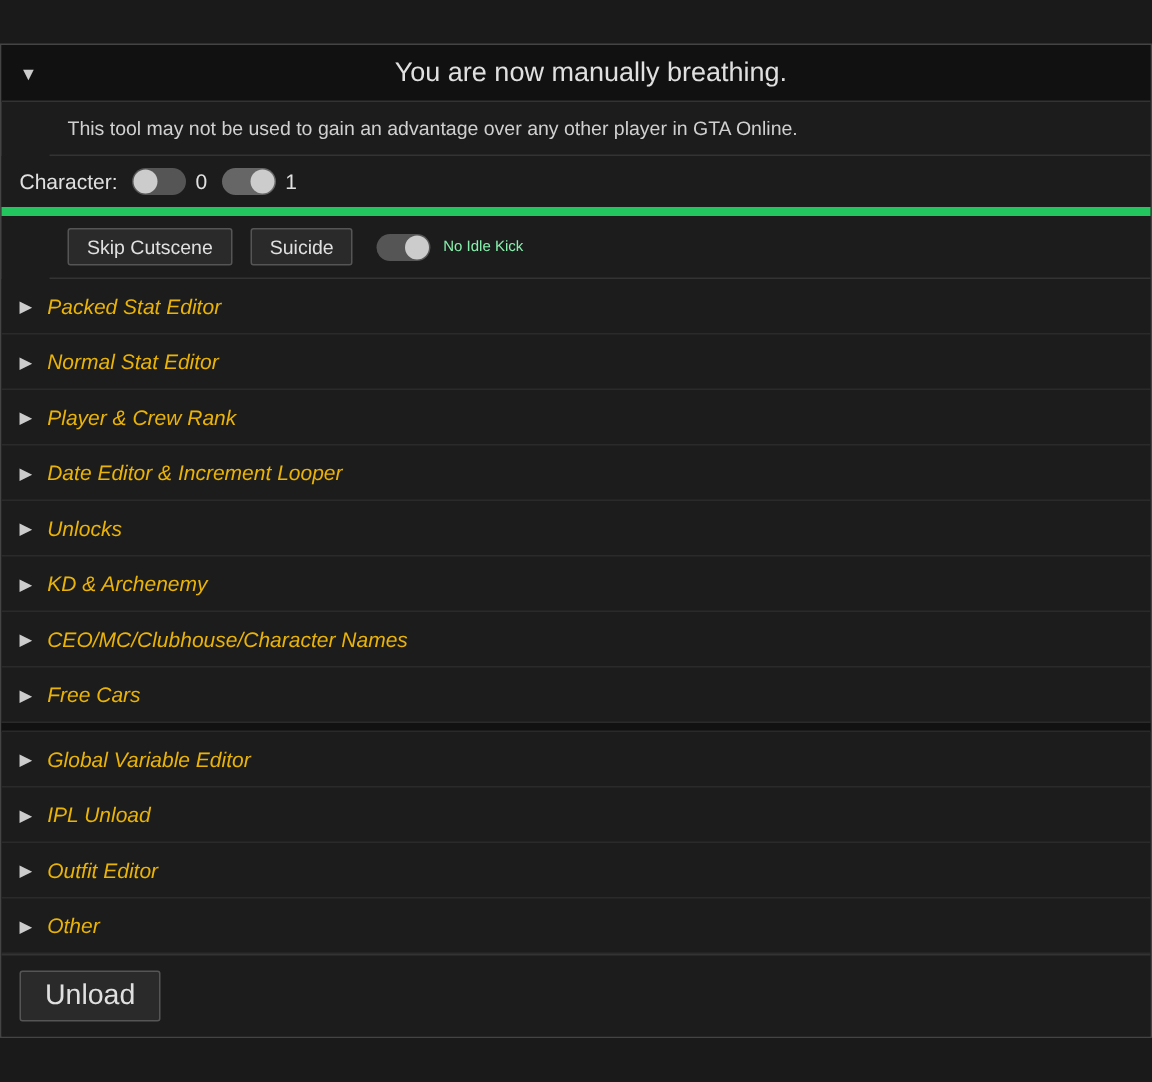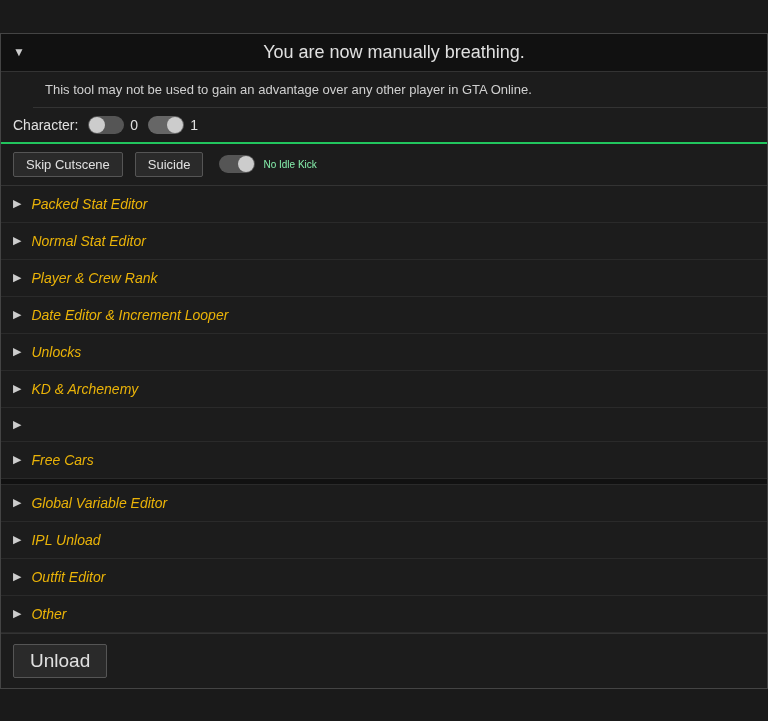--- a/index.html
+++ b/index.html
@@ -53,21 +53,21 @@
       border-bottom: 1px solid #333;
       background: #1c1c1c;
       margin-left: 32px;
     }
 
     .character-row {
       display: flex;
       align-items: center;
       padding: 8px 12px;
       gap: 10px;
-      border-bottom: 2px solid #22c55e;
+      border-bottom: 6px solid #22c55e;
       background: #1c1c1c;
     }
 
     .character-label {
       color: #e0e0e0;
       font-size: 14px;
     }
 
     .toggle-group {
       display: flex;
@@ -108,20 +108,21 @@
       color: #e0e0e0;
     }
 
     .action-row {
       display: flex;
       align-items: center;
       padding: 8px 12px;
       gap: 12px;
       border-bottom: 1px solid #333;
       background: #1c1c1c;
+      margin-left: 32px;
     }
 
     .action-btn {
       background: #2a2a2a;
       border: 1px solid #555;
       color: #e0e0e0;
       padding: 4px 12px;
       font-size: 13px;
       cursor: pointer;
       border-radius: 2px;
@@ -264,20 +265,21 @@
     <div class="menu-item">
       <span class="menu-item-arrow">▶</span>
       <span class="menu-item-label">Unlocks</span>
     </div>
     <div class="menu-item">
       <span class="menu-item-arrow">▶</span>
       <span class="menu-item-label">KD &amp; Archenemy</span>
     </div>
     <div class="menu-item">
       <span class="menu-item-arrow">▶</span>
+      <span class="menu-item-label">CEO/MC/Clubhouse/Character Names</span>
     </div>
     <div class="menu-item">
       <span class="menu-item-arrow">▶</span>
       <span class="menu-item-label">Free Cars</span>
     </div>
 
     <div class="menu-spacer"></div>
 
     <div class="menu-item">
       <span class="menu-item-arrow">▶</span>

